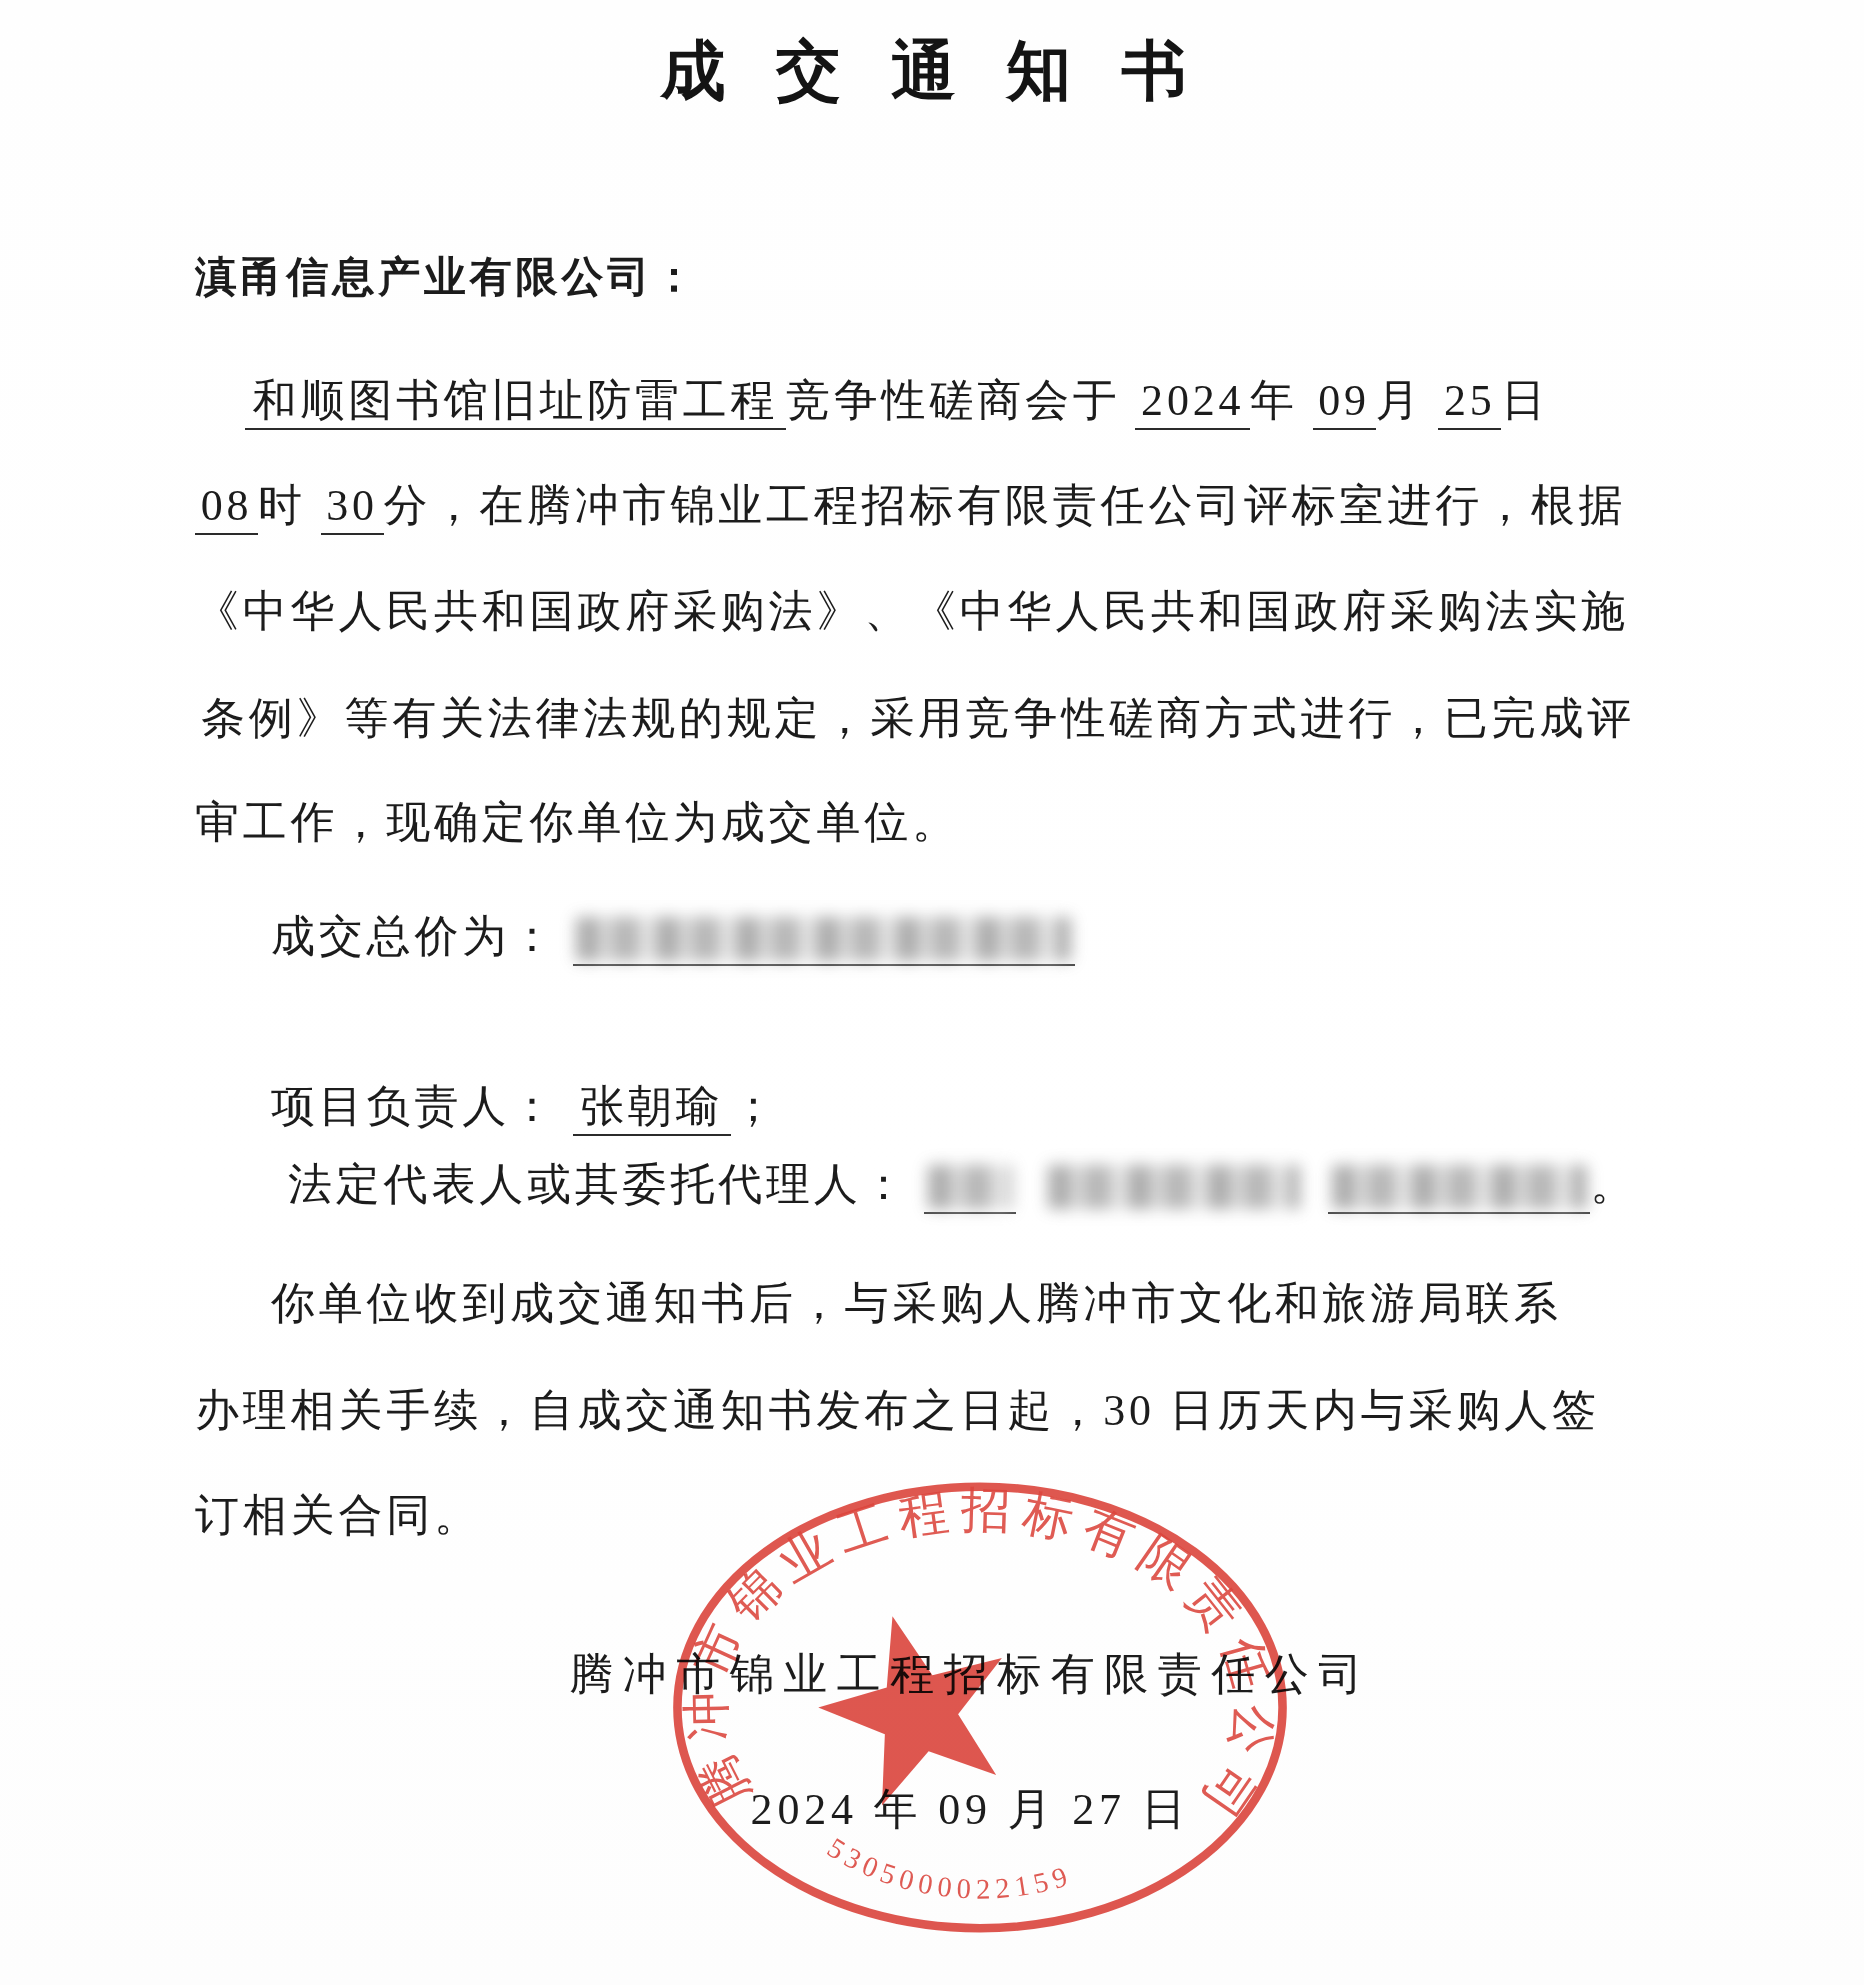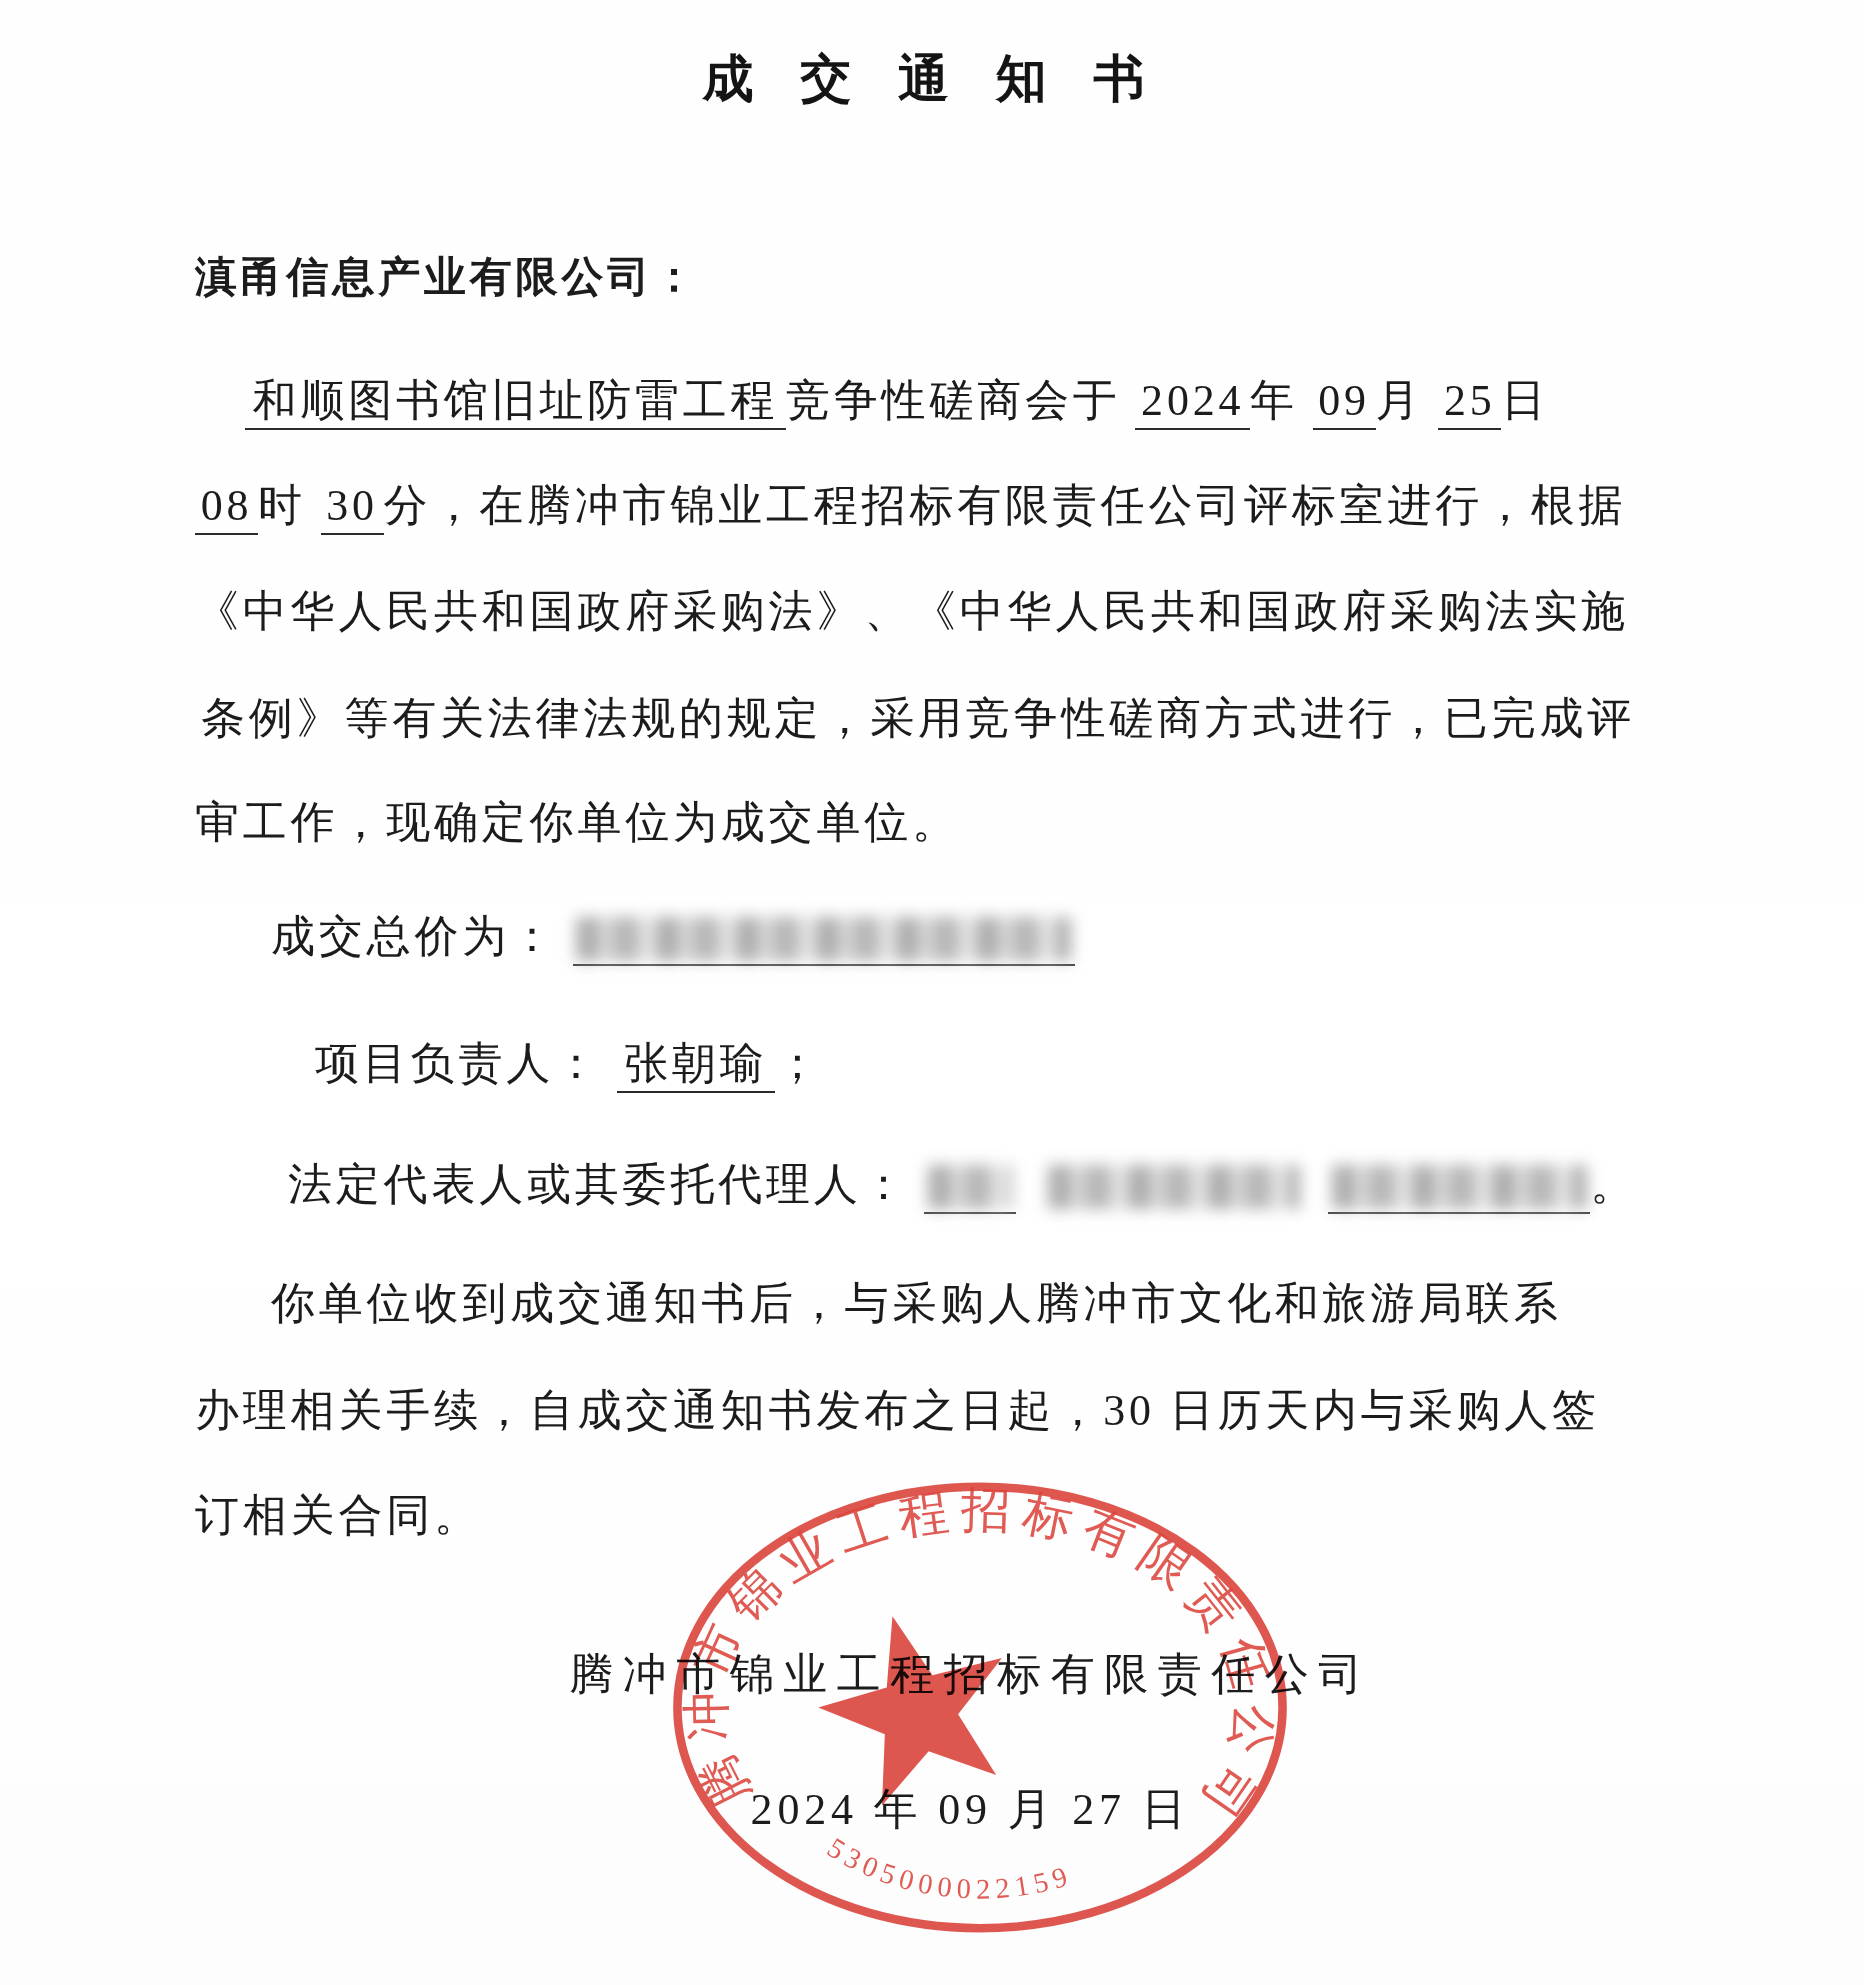--- a/index.html
+++ b/index.html
@@ -8,22 +8,22 @@
     background:#ffffff;
     font-family:"Liberation Serif","DejaVu Serif",serif;
     color:#1c1c1c;
     position:relative;
     overflow:hidden;
   }
   .page{position:absolute;inset:0;background:linear-gradient(180deg,#fefefe 0%,#ffffff 60%,#fdfdfd 100%);}
   .line{position:absolute;white-space:nowrap;font-size:44px;letter-spacing:3.8px;color:#1c1c1c;font-family:Liberation Serif, serif;}
   .title{
     position:absolute;top:27px;left:0;width:100%;
-    text-align:center;font-size:51px;font-weight:bold;
-    letter-spacing:17px;color:#141414;margin-top:18px;
+    text-align:center;font-size:65px;font-weight:bold;
+    letter-spacing:17px;color:#141414;
   }
   .addressee{font-weight:bold;font-size:42px;}
   .u{border-bottom:2.9px solid #2b2b2b;padding:0 7.6px 2.9px 7.6px;}
   .num{padding:0 5.7px 2.9px 5.7px;border-bottom:2.9px solid #2b2b2b;}
   .redact{
     display:inline-block;height:44px;border-radius:2.9px;
     background:repeating-linear-gradient(90deg,#8f8f8f 0 23px,#cfcfcf 23px 36px,#9d9d9d 36px 63px,#dcdcdc 63px 80px);
     filter:blur(7.6px);opacity:.72;vertical-align:-9.5px;
   }
   .uwrap{display:inline-block;border-bottom:2.9px solid #4a4a4a;padding:0 3.8px 1.9px 3.8px;}
@@ -54,21 +54,21 @@
 
   <div class="line" style="top:582px;left:195px;">《中华人民共和国政府采购法》、《中华人民共和国政府采购法实施</div>
   <div class="line" style="top:689px;left:201px;">条例》等有关法律法规的规定，采用竞争性磋商方式进行，已完成评</div>
   <div class="line" style="top:793px;left:195px;">审工作，现确定你单位为成交单位。</div>
 
   <div class="line" style="top:907px;left:271px;">
     <span>成交总价为：</span>
     <span class="uwrap"><span class="redact" style="width:495px;"></span></span>
   </div>
 
-  <div class="line" style="top:1034px;left:271px;margin-left:44px;">
+  <div class="line" style="top:1077px;left:271px;">
     <span>项目负责人：</span>
     <span class="u">张朝瑜</span><span>；</span>
   </div>
 
   <div class="line" style="top:1155px;left:288px;">
     <span>法定代表人或其委托代理人：</span>
     <span class="uwrap"><span class="redact" style="width:84px;"></span></span>
     <span class="redact" style="width:252px;margin-left:17px;"></span>
     <span class="uwrap" style="margin-left:13.3px;"><span class="redact" style="width:255px;"></span></span><span>。</span>
   </div>

